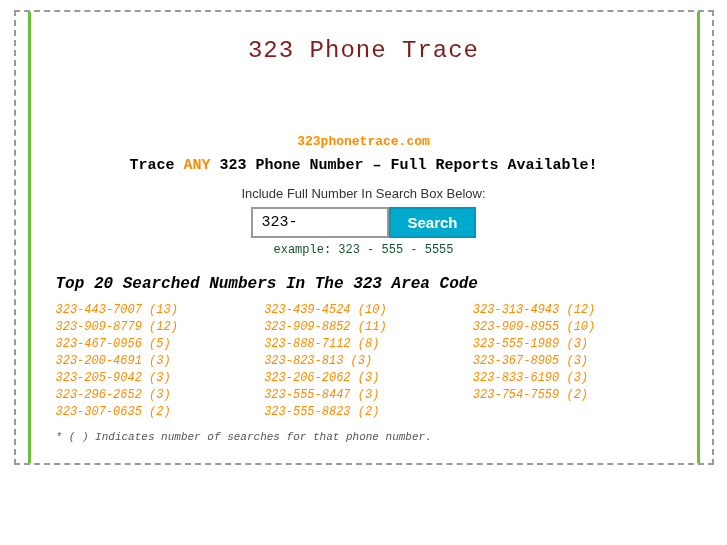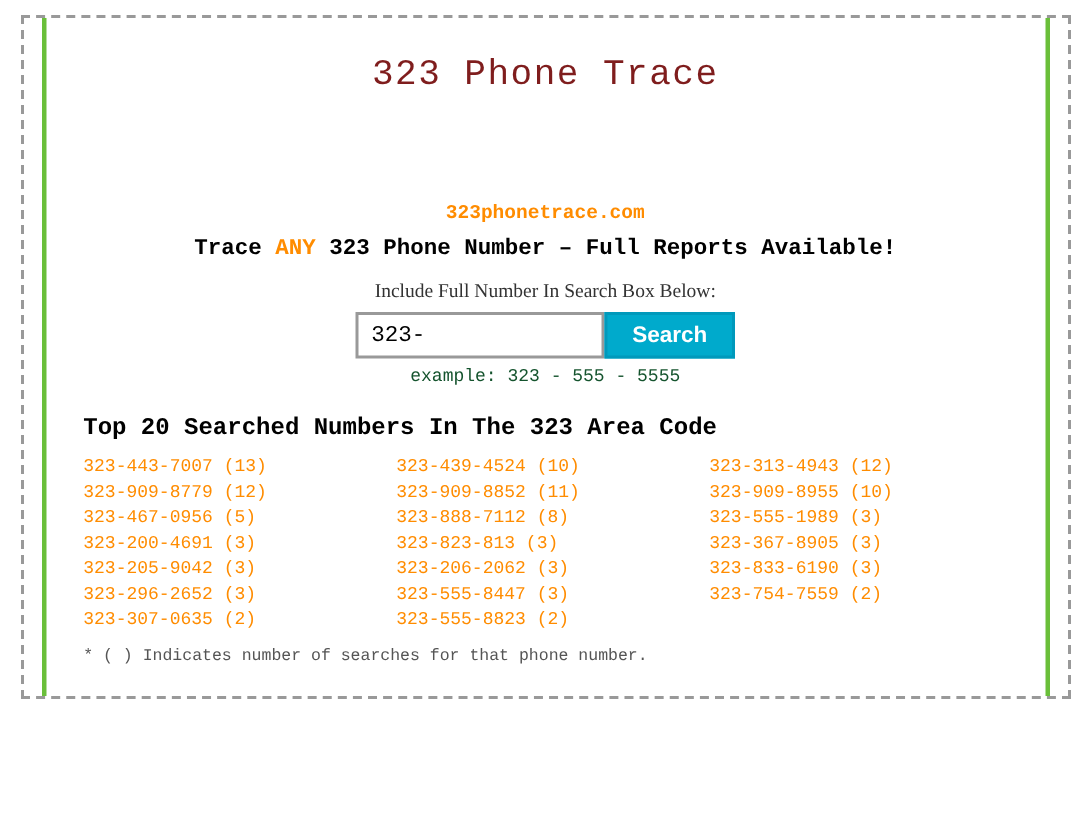--- a/index.html
+++ b/index.html
@@ -58,56 +58,57 @@
       color: #000;
       font-family: 'Courier New', Courier, monospace;
       margin-bottom: 12px;
     }
     .tagline .any {
       color: #ff8c00;
     }
     .search-label {
       font-size: 13px;
       color: #333;
-      font-family: Liberation Serif, serif;
+      font-family: Liberation Sans, sans-serif;
       margin-bottom: 6px;
     }
     .search-row {
       display: flex;
       justify-content: center;
       align-items: center;
       gap: 0;
       margin-bottom: 5px;
     }
     .search-input {
       border: 2px solid #999;
       padding: 5px 8px;
       font-size: 15px;
       font-family: 'Courier New', Courier, monospace;
-      width: 166px;
+      width: 138px;
       outline: none;
     }
     .search-button {
       background-color: #00aacc;
       color: #fff;
       border: 2px solid #0099bb;
       padding: 5px 16px;
       font-size: 15px;
       font-family: Liberation Sans, sans-serif;
       cursor: pointer;
       font-weight: bold;
     }
     .search-example {
       font-size: 12px;
       color: #14532d;
       font-family: Liberation Mono, monospace;
     }
     .top-numbers-section {
       margin-top: 18px;
       text-align: left;
+      font-style: italic;
     }
     .top-numbers-title {
       font-size: 16px;
       font-weight: bold;
       color: #000;
       font-family: 'Courier New', Courier, monospace;
       margin-bottom: 10px;
     }
     .numbers-grid {
       display: grid;

